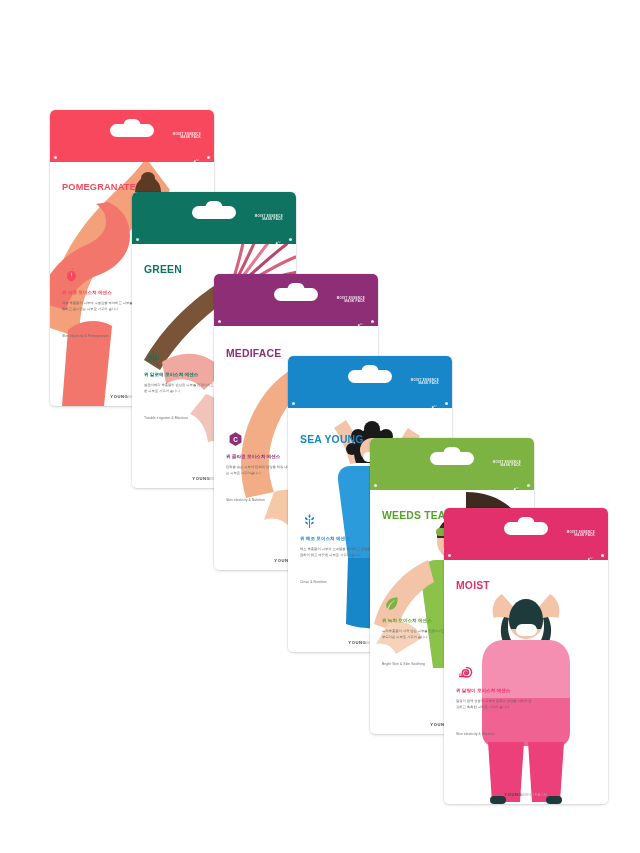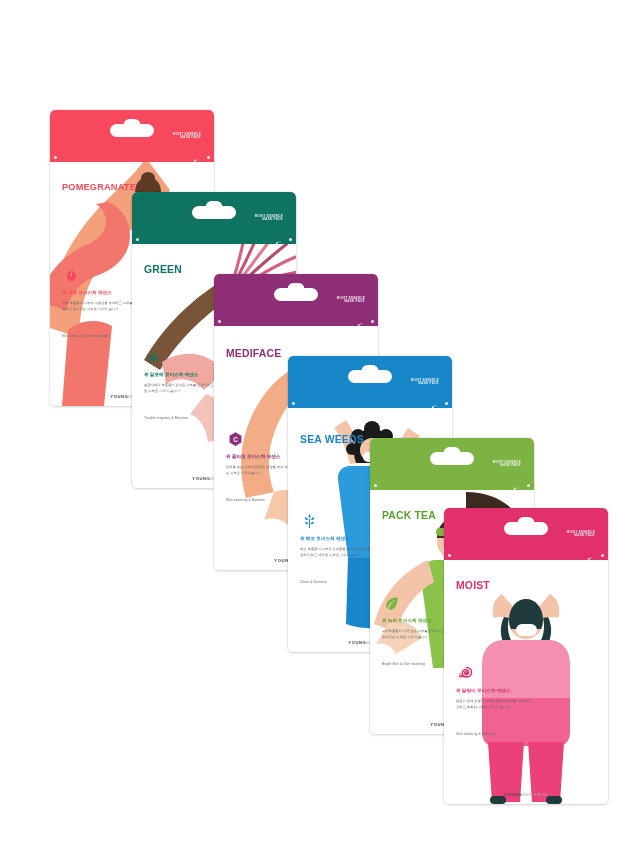--- a/index.html
+++ b/index.html
@@ -242,21 +242,21 @@
               <circle cx="91" cy="38" r="6" fill="#1A1A1A"></circle>
         <circle cx="77" cy="38" r="6" fill="#1A1A1A"></circle>
         <circle cx="84" cy="42" r="12" fill="#F4C4A8"></circle>
         <rect x="75" y="44" width="18" height="10" rx="5" fill="#fff"></rect>
       </g>
       <path d="M62 58h44c8 0 13 6 12 14l-10 78H60l-10-78c-1-8 4-14 12-14z" fill="#2B9BDC"></path>
       <path d="M60 150h48l6 66c-10 6-40 6-56 0z" fill="#1787C9"></path>
     </svg>
         </div>
 
-      <div class="pname" style="top:26px;font-size:10.4px;color:#1787C9">SEA WEEDS</div>
+      <div class="pname" style="top:26px;font-size:10.4px;color:#1787C9">SEA YOUNG</div>
 
       <span class="ingicon" style="top:105px"><svg viewBox="0 0 24 24" width="17" height="17" xmlns="http://www.w3.org/2000/svg">
             <g fill="#1787C9">
       <rect x="11.3" y="8" width="1.4" height="13.4" rx=".7"></rect>
       <path d="M12 1.6c1.9 1.1 1.9 4.3 0 5.4-1.9-1.1-1.9-4.3 0-5.4z"></path>
       <path d="M5.6 6.2c2.1-.4 4.2 1.7 3.8 3.8-2.1.4-4.2-1.7-3.8-3.8z"></path>
       <path d="M18.4 6.2c.4 2.1-1.7 4.2-3.8 3.8-.4-2.1 1.7-4.2 3.8-3.8z"></path>
       <path d="M5.9 12.5c2-.6 4.3 1.3 4 3.5-2.1.5-4.3-1.4-4-3.5z"></path>
       <path d="M18.1 12.5c.3 2.1-1.9 4-4 3.5-.3-2.2 2-4.1 4-3.5z"></path>
             </g>
@@ -298,21 +298,21 @@
       <circle cx="84" cy="52" r="17" fill="#F4C4A8"></circle>
       <path d="M67 48c0-12 8-20 17-20s17 8 17 20z" fill="#3D2B1F"></path>
       <rect x="66" y="38" width="36" height="8" rx="4" fill="#7CB342"></rect>
       <rect x="73" y="54" width="22" height="12" rx="6" fill="#fff"></rect>
       <path d="M66 70h40c10 0 16 8 15 18l-12 90H63l-12-90c-1-10 5-18 15-18z" fill="#8BC34A"></path>
       <path d="M64 92C46 102 32 120 26 142l-22-8c8-30 28-52 54-64z" fill="#F4C4A8"></path>
       <path d="M18 134c14-6 28 0 34 14l-26 16c-4-8-12-12-20-10z" fill="#F6D2B8"></path>
     </svg>
         </div>
 
-      <div class="pname" style="top:20px;font-size:10.4px;color:#57A22B">PACK TEA</div>
+      <div class="pname" style="top:20px;font-size:10.4px;color:#57A22B">WEEDS TEA</div>
 
       <span class="ingicon" style="top:105px"><svg viewBox="0 0 24 24" width="17" height="17" xmlns="http://www.w3.org/2000/svg">
             <path d="M20.6 3.6C13.4 3.2 7 6.4 5 12c-1.1 3.1-.4 6.1 1.3 8.2 1.2-4.6 4.6-9.3 9.6-12.2-3.9 3-6.7 7.2-8 12.4 4.2 1 8.2-1 10.3-4.9 2.3-4.2 2.6-8.3 2.4-11.9z" fill="#7CB342"></path>
       <path d="M6.3 20.2C8 14.6 11.8 10 16.4 7.4" stroke="#fff" stroke-width=".9" fill="none" opacity=".65"></path>
           </svg></span>
 
       <div class="kline" style="top:128px;color:#57A22B">위 녹차 모이스쳐 에센스</div>
 
       <div class="kbody" style="top:139px">녹차추출물이 자극 받은 피부를 진정시키고 상쾌하고 부드러운 피부로 가꾸어 줍니다</div>
 

